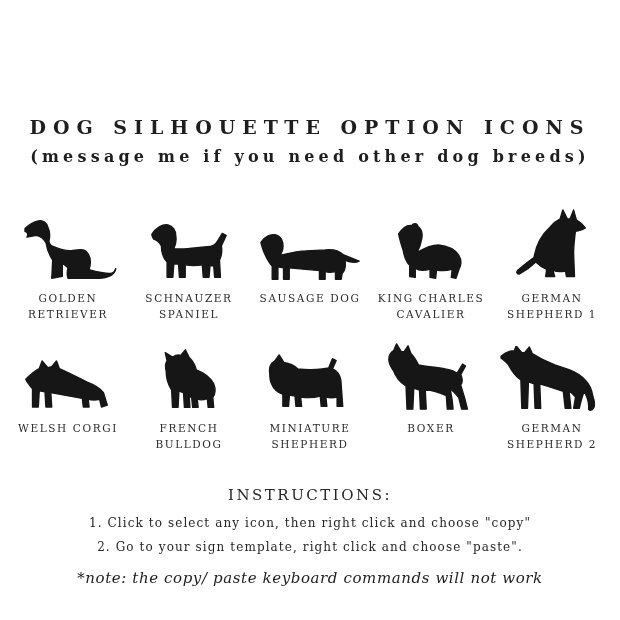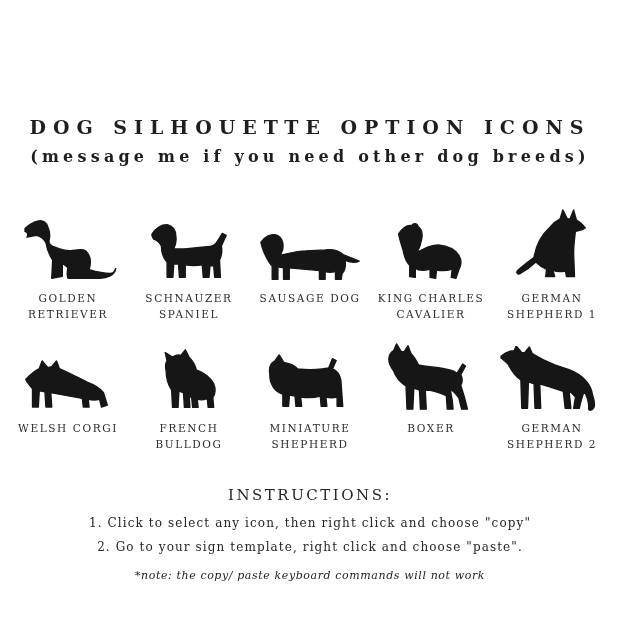--- a/index.html
+++ b/index.html
@@ -18,21 +18,21 @@
   .icon-box { height:76px; width:100%; display:flex; align-items:flex-end; justify-content:center; }
   .icon-box svg { display:block; }
   .sil { fill:#161616; stroke:#161616; stroke-width:1.5; stroke-linejoin:round; }
   .dog-label { margin-top:8px; font-size:10.5px; letter-spacing:1.6px; line-height:16px;
                color:#2b2b2b; text-align:center; white-space:pre-line; height:40px; }
 
   .instructions { margin-top:26px; text-align:center; color:#262626; }
   .instr-heading { font-size:15px; letter-spacing:2.5px; }
   .steps { margin-top:8px; }
   .step { font-size:12px; letter-spacing:1.1px; line-height:23.5px; white-space:nowrap; }
-  .note { margin-top:10px; font-size:11px; font-style:italic; letter-spacing:0.6px;
+  .note { margin-top:10px; font-size:15px; font-style:italic; letter-spacing:0.6px;
           color:#1e1e1e; text-align:center; white-space:nowrap; }
 </style>
 </head>
 <body>
 
 <div class="page">
 
   <div class="header">
     <div class="title">DOG SILHOUETTE OPTION ICONS</div>
     <div class="subtitle">(message me if you need other dog breeds)</div>

